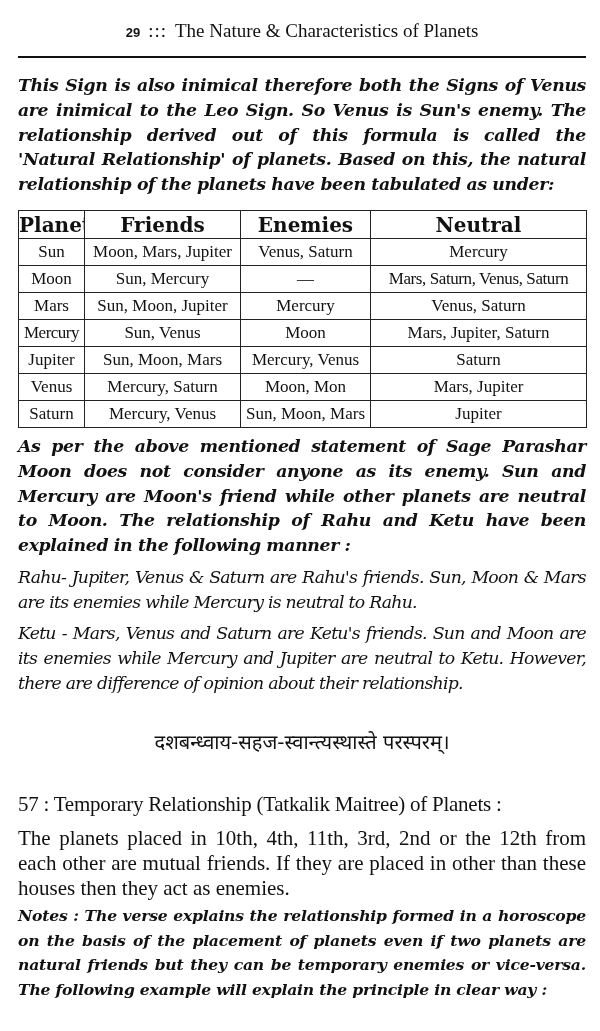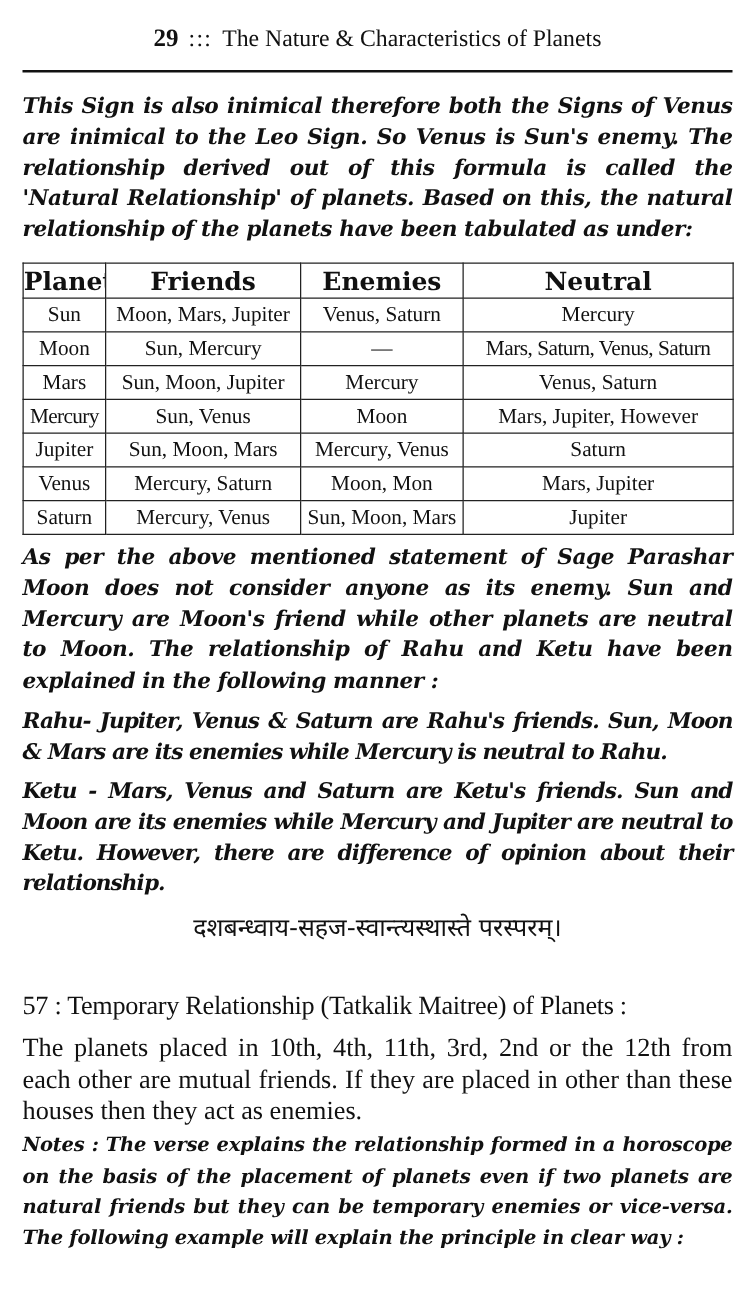--- a/index.html
+++ b/index.html
@@ -11,36 +11,36 @@
     .page { position: absolute; left: 18px; top: 0; width: 568px; }
 
     .running-head {
       position: absolute; left: 0; top: 6px; width: 568px; height: 50px;
       border-bottom: 2px solid #111;
       text-align: center;
       font-family: "Liberation Serif", serif;
       font-size: 19px; line-height: 50px;
       padding-left: 0;
     }
-    .running-head .pno { font-family: Liberation Serif, serif; font-weight: bold; font-size: 20px; margin-right: 8px; }
+    .running-head .pno { font-family: Liberation Sans, sans-serif; font-weight: bold; font-size: 13px; margin-right: 8px; }
     .running-head .sep { margin-right: 8px; letter-spacing: 1px; }
 
     .para {
       position: absolute; left: 0; width: 568px;
       text-align: justify; text-align-last: left;
     }
     .bi {
       font-family: "DejaVu Serif", serif;
       font-style: italic; font-weight: bold;
       font-size: 17.3px; line-height: 24.8px;
       letter-spacing: -0.35px;
     }
     .bi2 {
       font-family: "DejaVu Serif", serif;
-      font-style: italic; font-weight: bold;
+      font-style: italic; font-weight: normal;
       font-size: 17.3px; line-height: 24.8px;
       letter-spacing: -0.75px;
     }
     .rm {
       font-family: "Liberation Serif", serif;
       font-size: 21px; line-height: 25px;
     }
     .notes {
       font-family: "DejaVu Serif", serif;
       font-style: italic; font-weight: bold;
@@ -112,21 +112,21 @@
       <tr>
         <td>Mars</td>
         <td>Sun, Moon, Jupiter</td>
         <td>Mercury</td>
         <td>Venus, Saturn</td>
       </tr>
       <tr>
         <td style="letter-spacing:-0.5px;">Mercury</td>
         <td>Sun, Venus</td>
         <td>Moon</td>
-        <td>Mars, Jupiter, However</td>
+        <td>Mars, Jupiter, Saturn</td>
       </tr>
       <tr>
         <td>Jupiter</td>
         <td>Sun, Moon, Mars</td>
         <td>Mercury, Venus</td>
         <td>Saturn</td>
       </tr>
       <tr>
         <td>Venus</td>
         <td>Mercury, Saturn</td>

